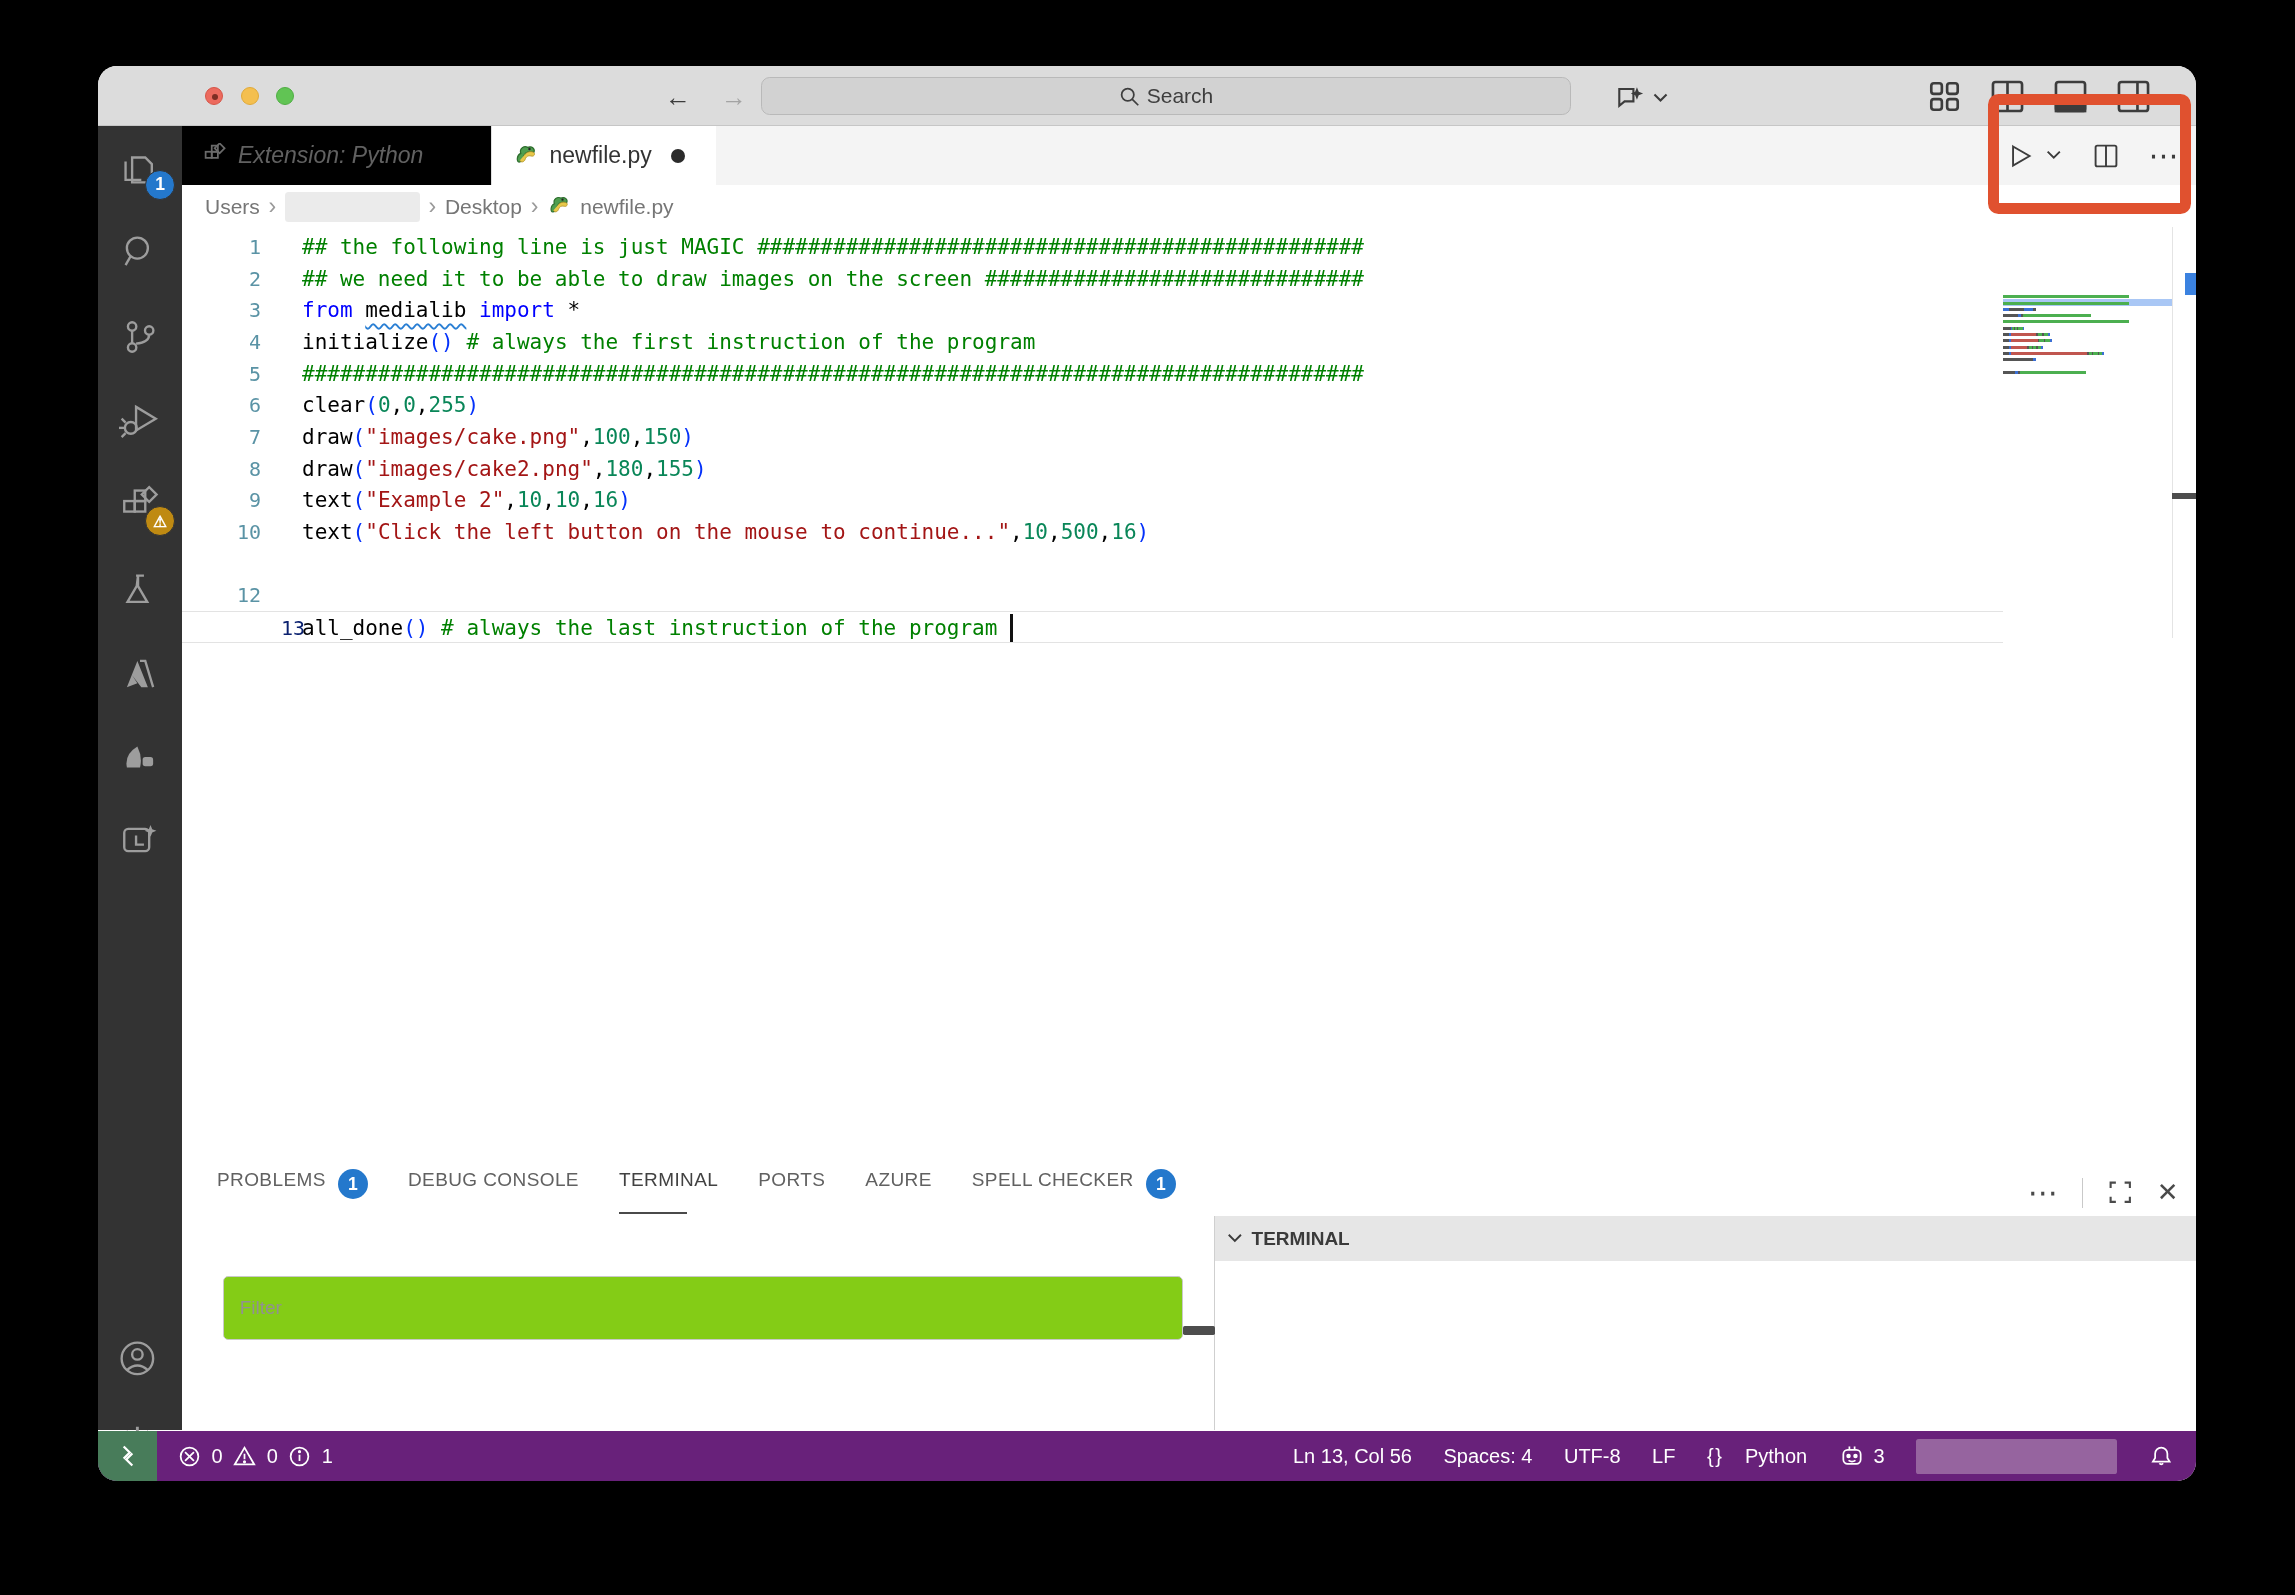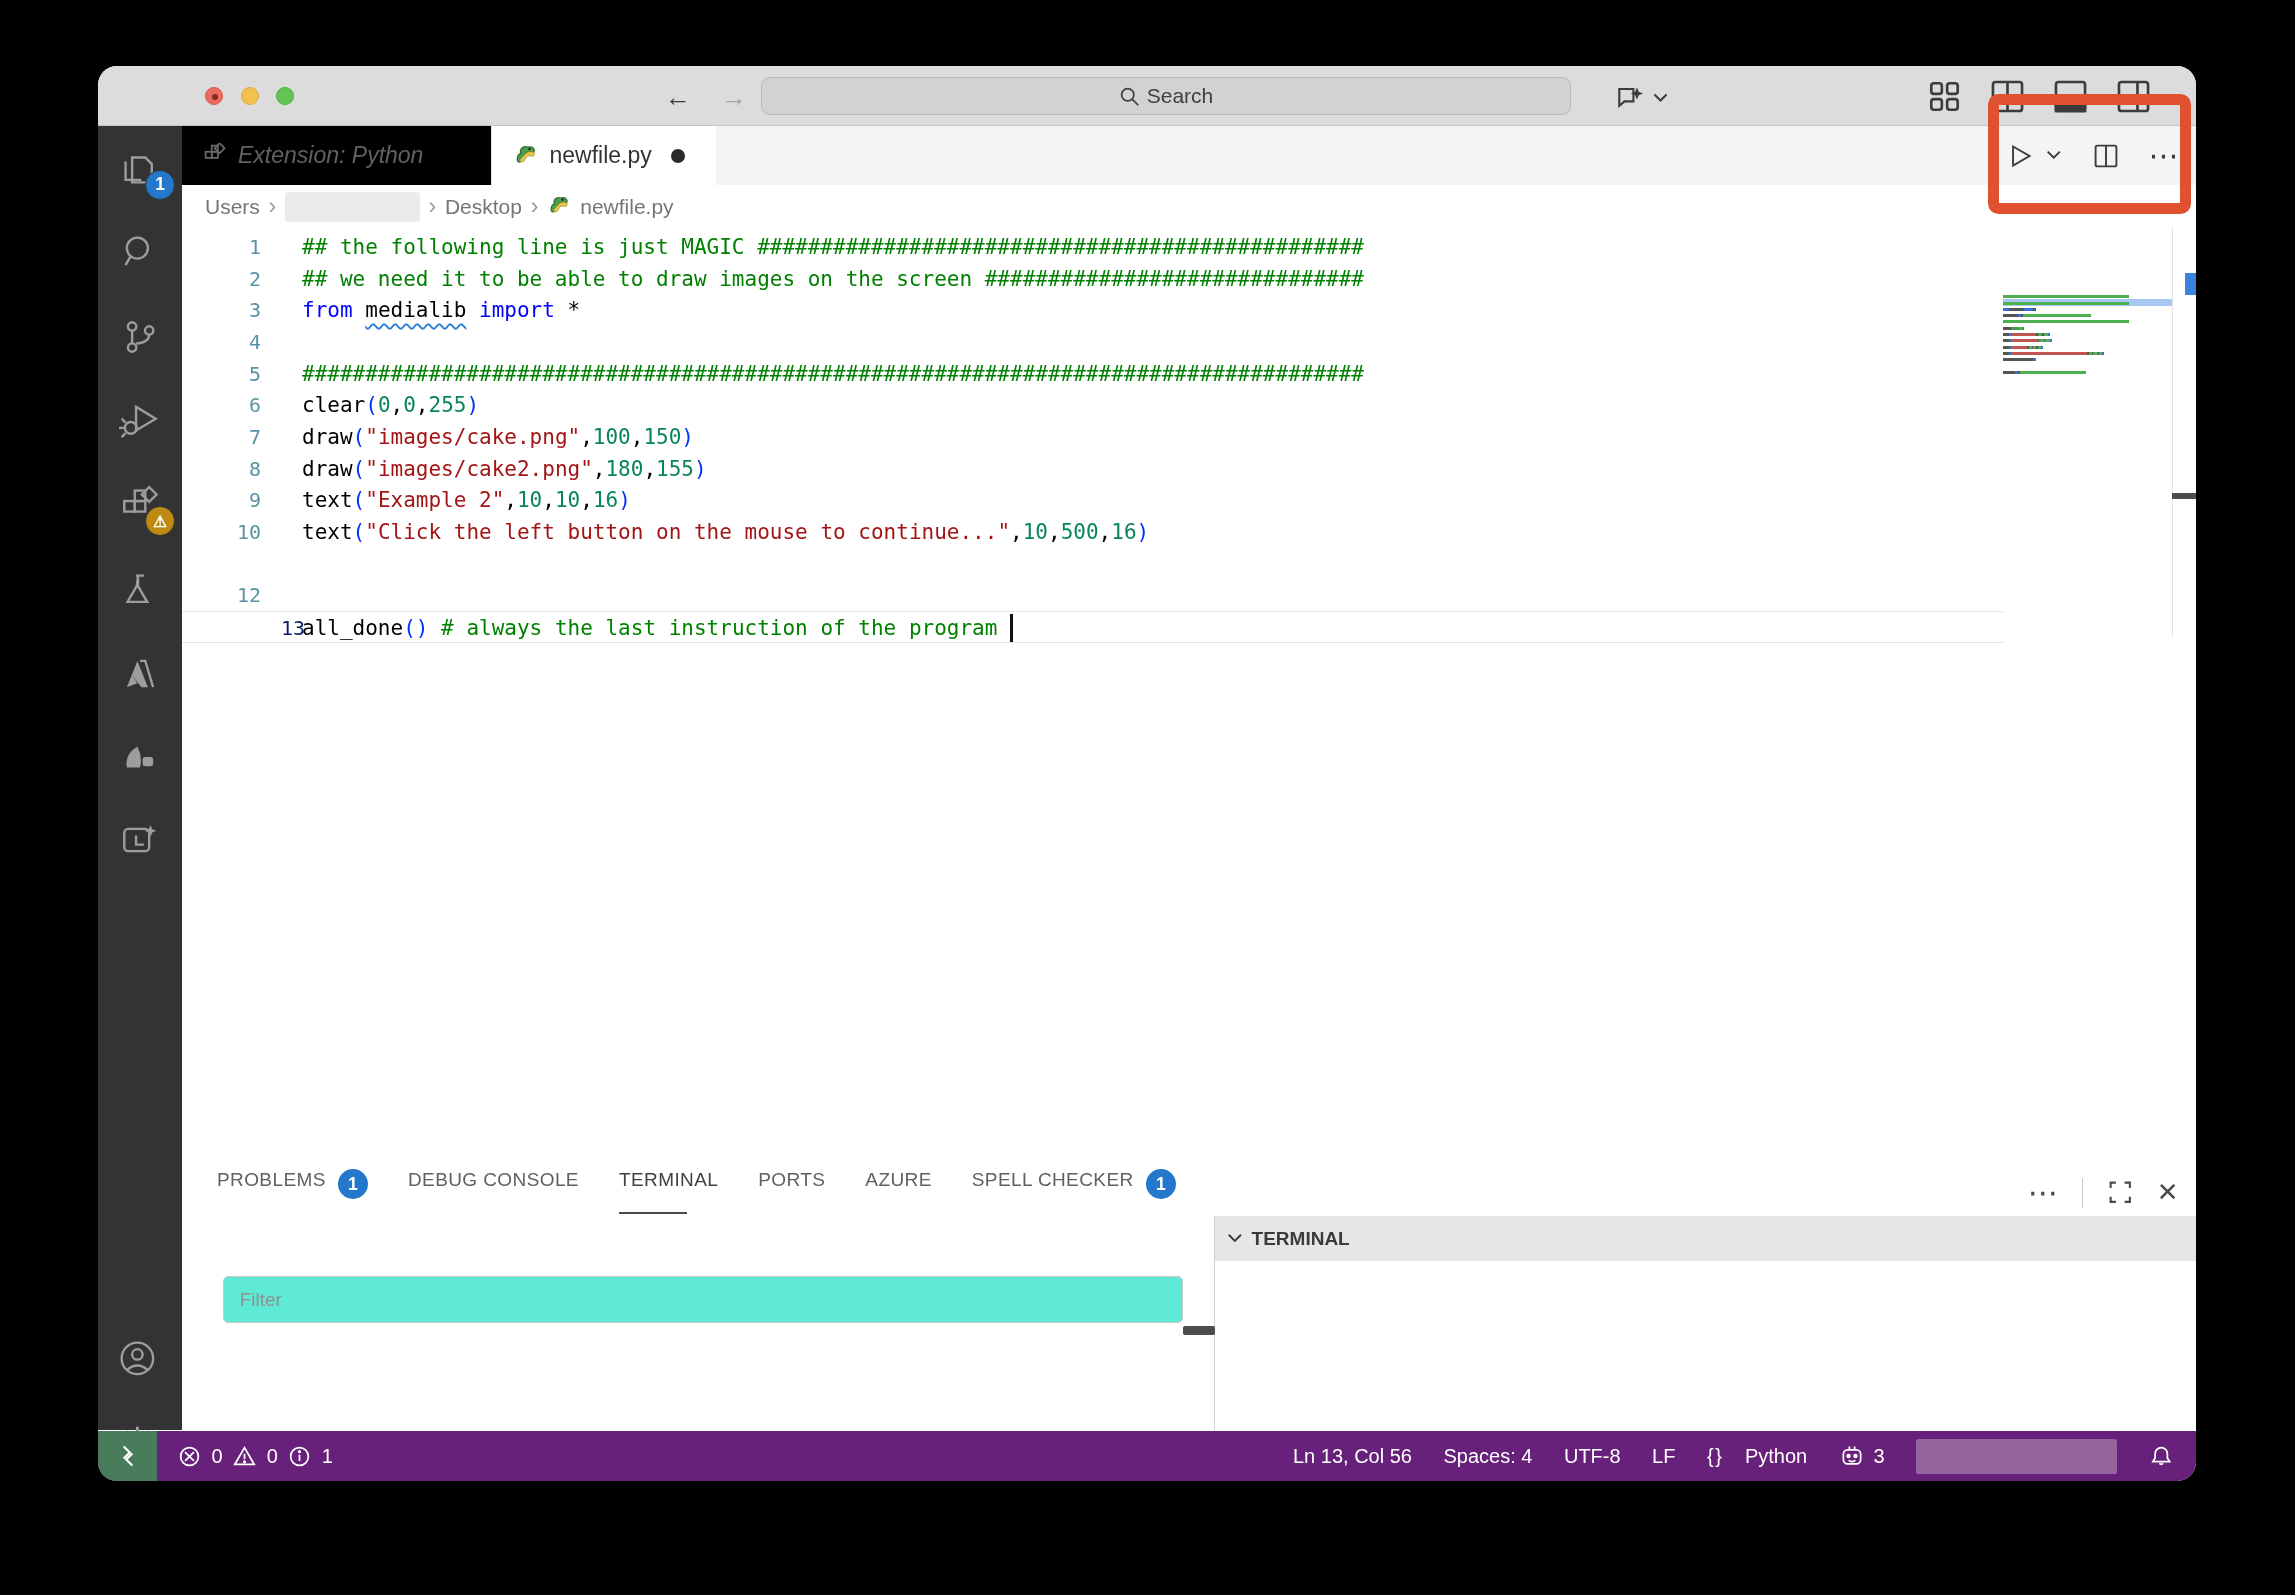--- a/index.html
+++ b/index.html
@@ -101,23 +101,23 @@
 
   .section-head { position:absolute; top:1150px; height:45px; background:#e6e6e6;
                   display:flex; align-items:center; gap:8.7px; font-size:19px;
                   font-weight:bold; color:#3b3b3b; padding-left:12.2px; }
   #output-head { left:84px; width:1032px; }
   #terminal-head { left:1117px; width:981px; }
   #pane-divider { position:absolute; left:1116px; top:1150px; width:0.9px; height:214px;
                   background:#cfcfcf; }
 
   #output-body { position:absolute; left:84px; top:1196px; width:1032px; height:169px; background:#fff; }
-  #filter-input { position:absolute; left:41px; top:14px; width:960px; height:47px;
+  #filter-input { position:absolute; left:41px; top:14px; width:960px; height:64px;
                   border:0.9px solid #c9c9c9; border-radius:5.2px; font-size:19px;
-                  color:#333; padding-left:15.7px; background:#5eead4;
+                  color:#333; padding-left:15.7px; background:#84cc16;
                   font-family:"Liberation Sans", sans-serif; }
   #filter-input::placeholder { color:#919191; }
   #sash-handle { position:absolute; left:1001px; top:64px; width:31.5px; height:8.7px;
                  background:#4d4d4d; border-radius:1.7px; }
 
   #terminal-body { position:absolute; left:1117px; top:1196px; width:981px; height:169px;
                    background:#fff; font-family:"DejaVu Sans Mono", monospace;
                    font-size:20px; color:#2f2f2f; }
   .blur-block { background:
       linear-gradient(90deg,#e3e3e3 0 9%,#d7d7d7 9% 19%,#ececec 19% 30%,#dcdcdc 30% 41%,
@@ -338,21 +338,21 @@
       <path d="M13 14 C16 10 21 9 24 11 C26 13 24 16 21 15 C17 14 15 16 14 19 C13 22 9 23 8 20" fill="#e8c84a" stroke="#b5972b" stroke-width="1"></path>
       <circle cx="19" cy="7" r="1.4" fill="#222"></circle>
     </svg>
     <span>newfile.py</span>
   </div>
 
   <div id="editor">
       <div class="code-row" style="top: 3.9px;"><span class="num">1</span><span class="src"><span class="tk-c">## the following line is just MAGIC ################################################</span></span></div>
       <div class="code-row" style="top: 36px;"><span class="num">2</span><span class="src"><span class="tk-c">## we need it to be able to draw images on the screen ##############################</span></span></div>
       <div class="code-row" style="top: 67px;"><span class="num">3</span><span class="src"><span class="tk-k">from</span><span class="tk-p"> </span><span class="tk-p squiggle">medialib</span><span class="tk-p"> </span><span class="tk-k">import</span><span class="tk-p"> *</span></span></div>
-      <div class="code-row" style="top: 99px;"><span class="num">4</span></div>
+      <div class="code-row" style="top: 99px;"><span class="num">4</span><span class="src"><span class="tk-p">initialize</span><span class="tk-b">()</span><span class="tk-p"> </span><span class="tk-c"># always the first instruction of the program</span></span></div>
       <div class="code-row" style="top: 131px;"><span class="num">5</span><span class="src"><span class="tk-c">####################################################################################</span></span></div>
       <div class="code-row" style="top: 162px;"><span class="num">6</span><span class="src"><span class="tk-p">clear</span><span class="tk-b">(</span><span class="tk-n">0</span><span class="tk-p">,</span><span class="tk-n">0</span><span class="tk-p">,</span><span class="tk-n">255</span><span class="tk-b">)</span></span></div>
       <div class="code-row" style="top: 194px;"><span class="num">7</span><span class="src"><span class="tk-p">draw</span><span class="tk-b">(</span><span class="tk-s">"images/cake.png"</span><span class="tk-p">,</span><span class="tk-n">100</span><span class="tk-p">,</span><span class="tk-n">150</span><span class="tk-b">)</span></span></div>
       <div class="code-row" style="top: 226px;"><span class="num">8</span><span class="src"><span class="tk-p">draw</span><span class="tk-b">(</span><span class="tk-s">"images/cake2.png"</span><span class="tk-p">,</span><span class="tk-n">180</span><span class="tk-p">,</span><span class="tk-n">155</span><span class="tk-b">)</span></span></div>
       <div class="code-row" style="top: 257px;"><span class="num">9</span><span class="src"><span class="tk-p">text</span><span class="tk-b">(</span><span class="tk-s">"Example 2"</span><span class="tk-p">,</span><span class="tk-n">10</span><span class="tk-p">,</span><span class="tk-n">10</span><span class="tk-p">,</span><span class="tk-n">16</span><span class="tk-b">)</span></span></div>
       <div class="code-row" style="top: 289px;"><span class="num">10</span><span class="src"><span class="tk-p">text</span><span class="tk-b">(</span><span class="tk-s">"Click the left button on the mouse to continue..."</span><span class="tk-p">,</span><span class="tk-n">10</span><span class="tk-p">,</span><span class="tk-n">500</span><span class="tk-p">,</span><span class="tk-n">16</span><span class="tk-b">)</span></span></div>
       <div class="code-row" style="top: 352px;"><span class="num">12</span><span class="src"></span></div>
       <div class="code-row current" style="top: 384px;"><span class="num">13</span><span class="src"><span class="tk-p">all_done</span><span class="tk-b">()</span><span class="tk-p"> </span><span class="tk-c"># always the last instruction of the program</span></span><div id="cursor" style="left: 828px; top: 1.7px;"></div></div>
     </div>
 

